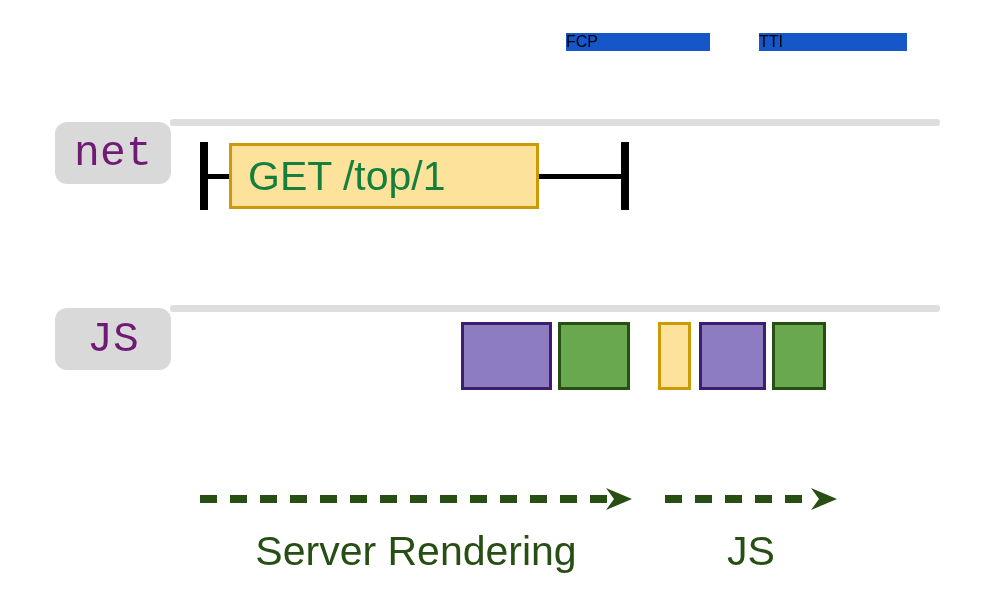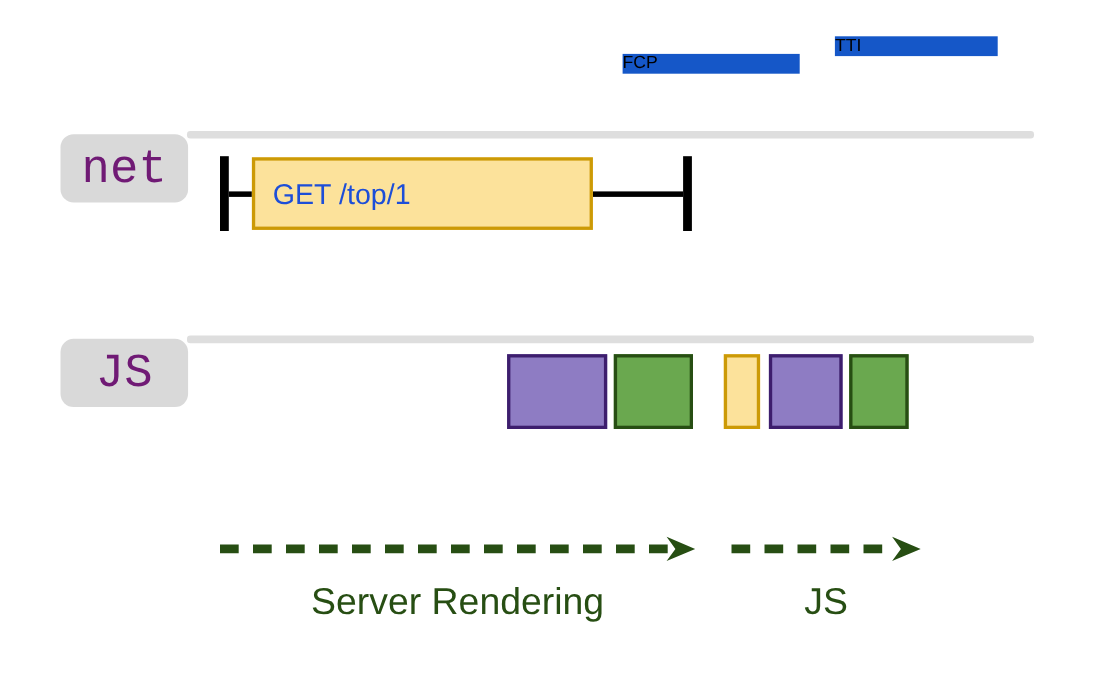--- a/index.html
+++ b/index.html
@@ -59,22 +59,22 @@
     background: #000000;
   }
   .req-bar {
     position: absolute;
     background: #fce29b;
     border: 3px solid #cc9a06;
     box-sizing: border-box;
     display: flex;
     align-items: center;
     padding-left: 16px;
-    color: #1d4ed8;
-    font-size: 26px;
+    color: #15803d;
+    font-size: 41px;
     font-family: "Liberation Sans", sans-serif;
     white-space: nowrap;
   }
 
   
   .js-block {
     position: absolute;
     box-sizing: border-box;
     border-width: 3px;
     border-style: solid;
@@ -85,21 +85,21 @@
 
   
   .phase-arrow {
     position: absolute;
     height: 22px;
   }
   .phase-arrow svg { display: block; overflow: visible; }
   .phase-label {
     position: absolute;
     color: #274e13;
-    font-size: 34px;
+    font-size: 41px;
     font-family: "Liberation Sans", sans-serif;
     white-space: nowrap;
     text-align: center;
   }
 </style>
 </head>
 <body>
 
 <div id="stage">
 
@@ -124,21 +124,21 @@
   <div id="js-blocks">
       <div class="js-block purple" style="left: 461px; top: 322px; width: 91px; height: 68px;"></div>
       <div class="js-block green" style="left: 558px; top: 322px; width: 72px; height: 68px;"></div>
       <div class="js-block yellow" style="left: 658px; top: 322px; width: 33px; height: 68px;"></div>
       <div class="js-block purple" style="left: 699px; top: 322px; width: 67px; height: 68px;"></div>
       <div class="js-block green" style="left: 772px; top: 322px; width: 54px; height: 68px;"></div>
     </div>
 
   <div id="markers">
       <div class="stem" style="position: absolute; left: 641px; top: 70px; height: 367px; background: rgb(21, 87, 200);"></div>
-      <div class="bubble" style="position: absolute; left: 566px; top: 33px; width: 161px; background: rgb(21, 87, 200); margin-top: 16px;"><span>FCP</span></div>
+      <div class="bubble" style="position: absolute; left: 566px; top: 33px; width: 144px; background: rgb(21, 87, 200);"><span>FCP</span></div>
       <div class="stem" style="position: absolute; left: 835px; top: 70px; height: 367px; background: rgb(21, 87, 200);"></div>
       <div class="bubble" style="position: absolute; left: 759px; top: 33px; width: 148px; background: rgb(21, 87, 200);"><span>TTI</span></div>
     </div>
 
   <div id="phases">
       <div class="phase-arrow" style="position: absolute; left: 200px; top: 488px; width: 432px;">
         <svg width="432" height="22" viewBox="0 0 432 22">
           <line x1="0" y1="11" x2="410" y2="11" stroke="#274e13" stroke-width="8" stroke-dasharray="17 13"></line>
           <path d="M 406 0 L 432 11 L 406 22 L 414 11 Z" fill="#274e13"></path>
         </svg>

